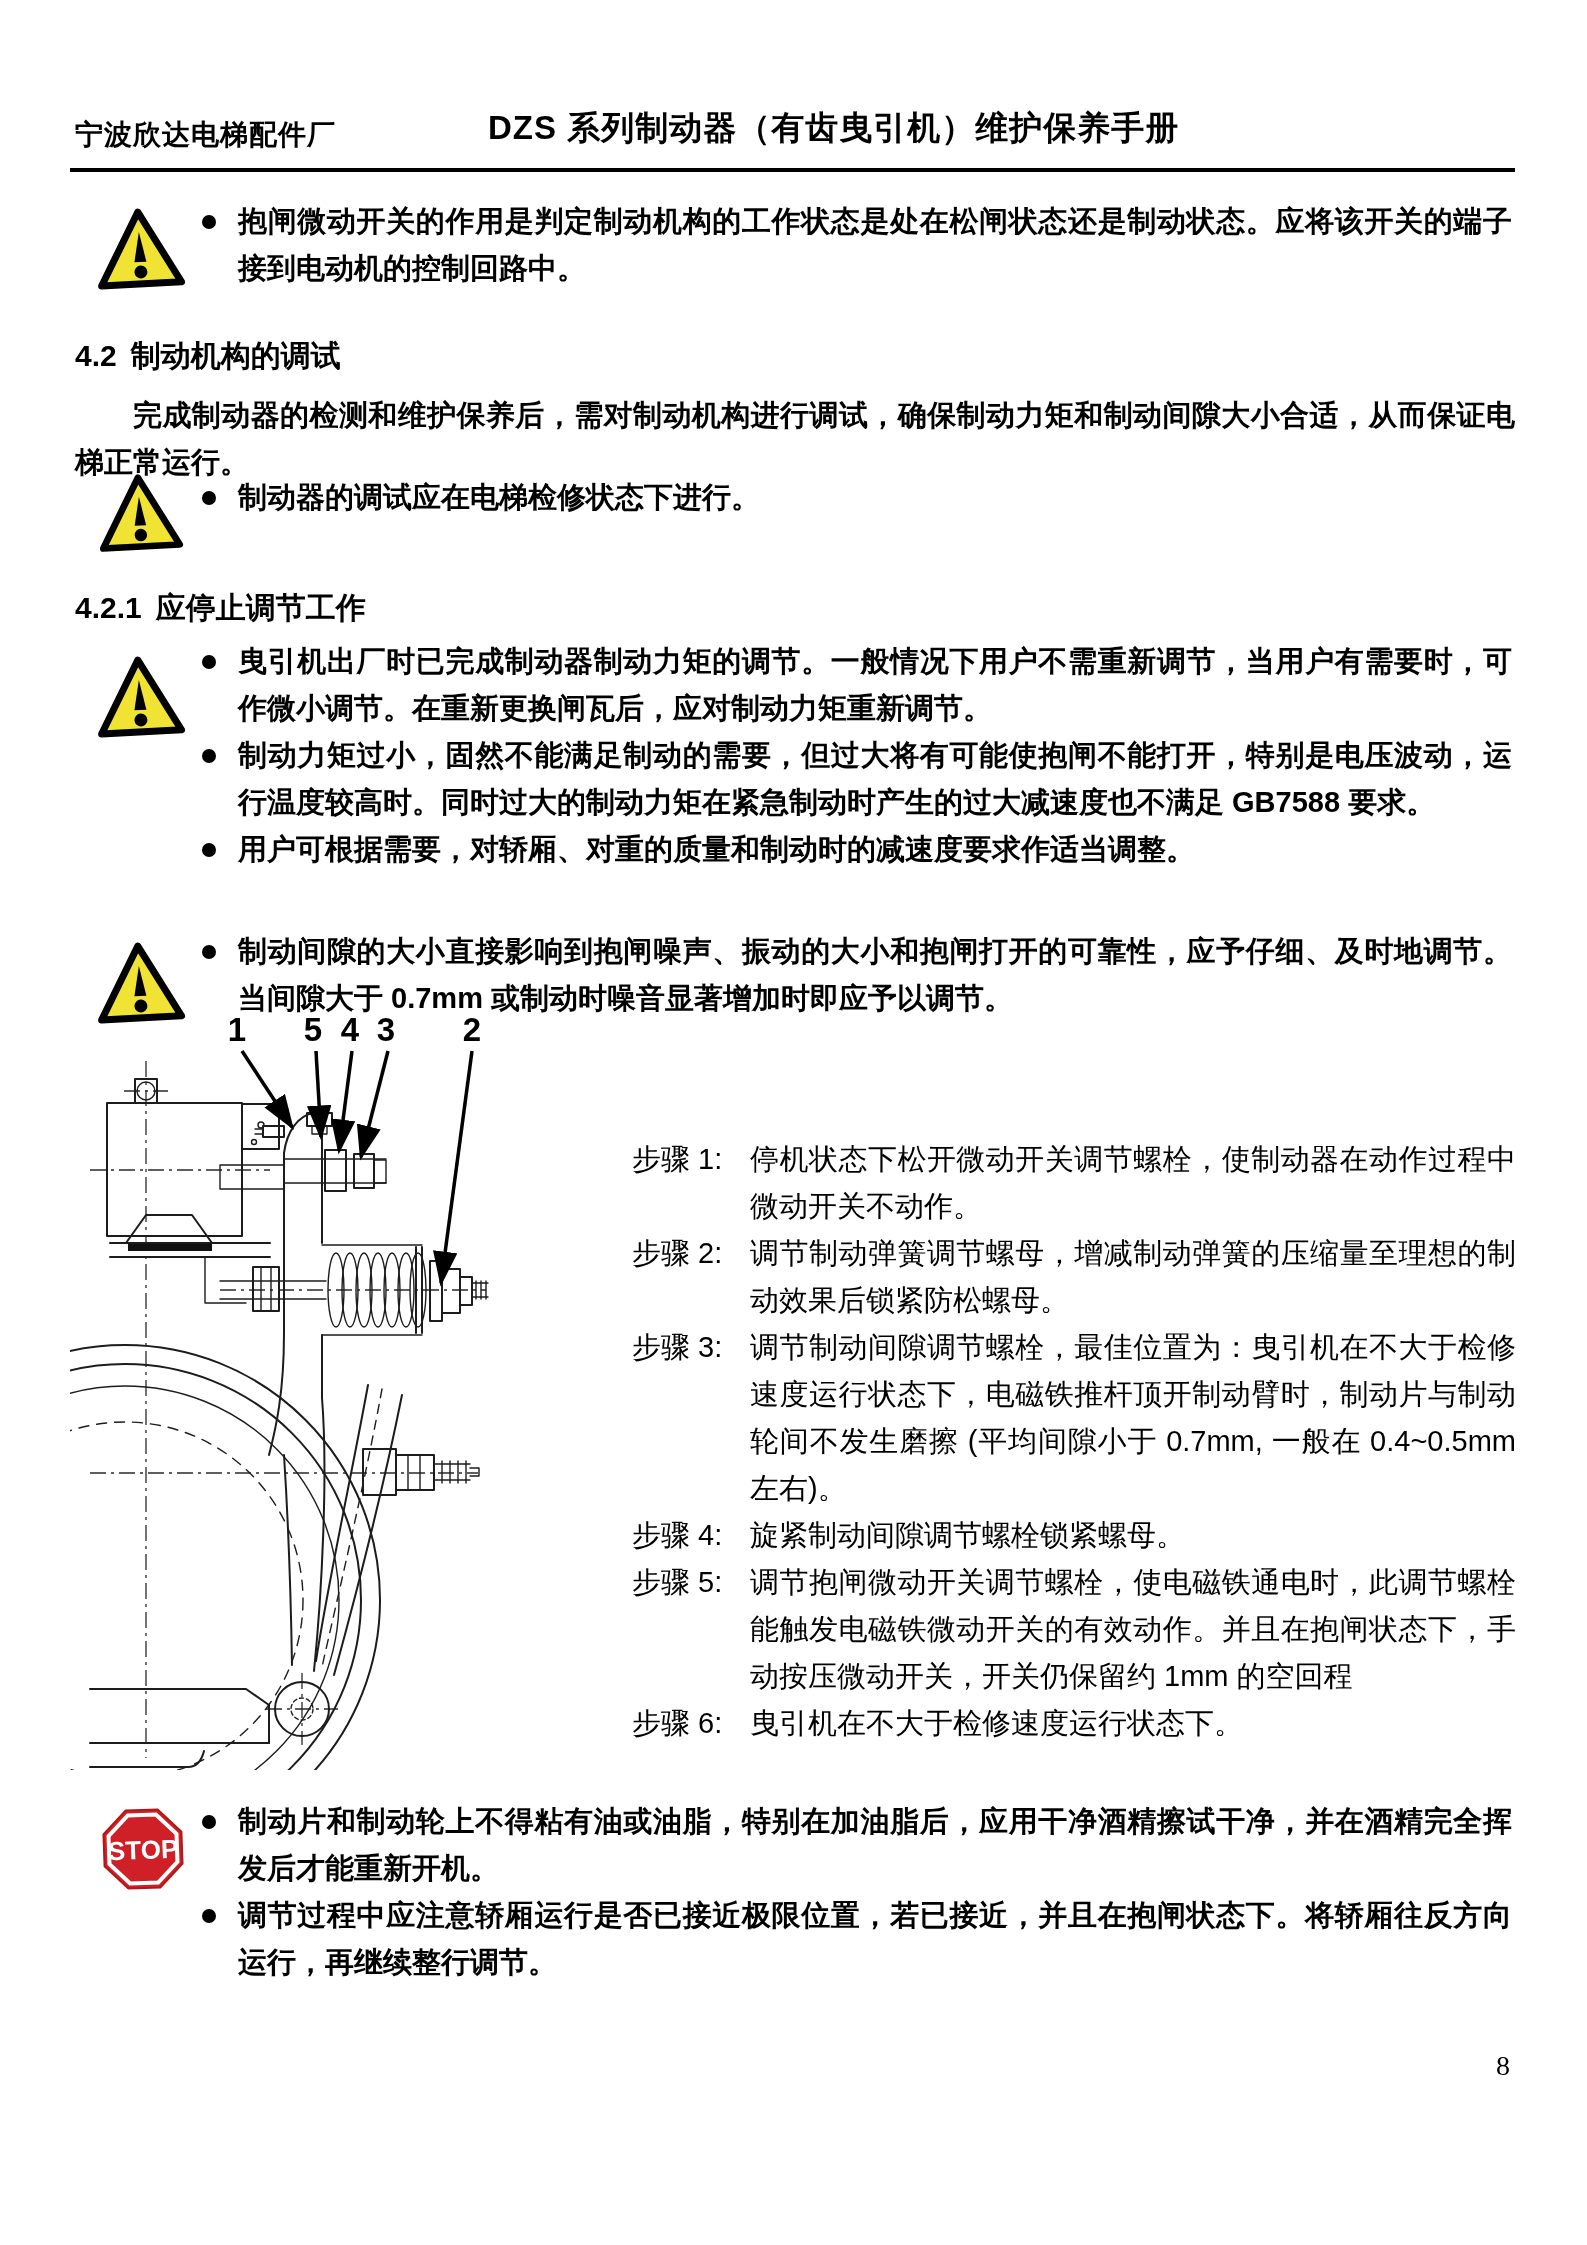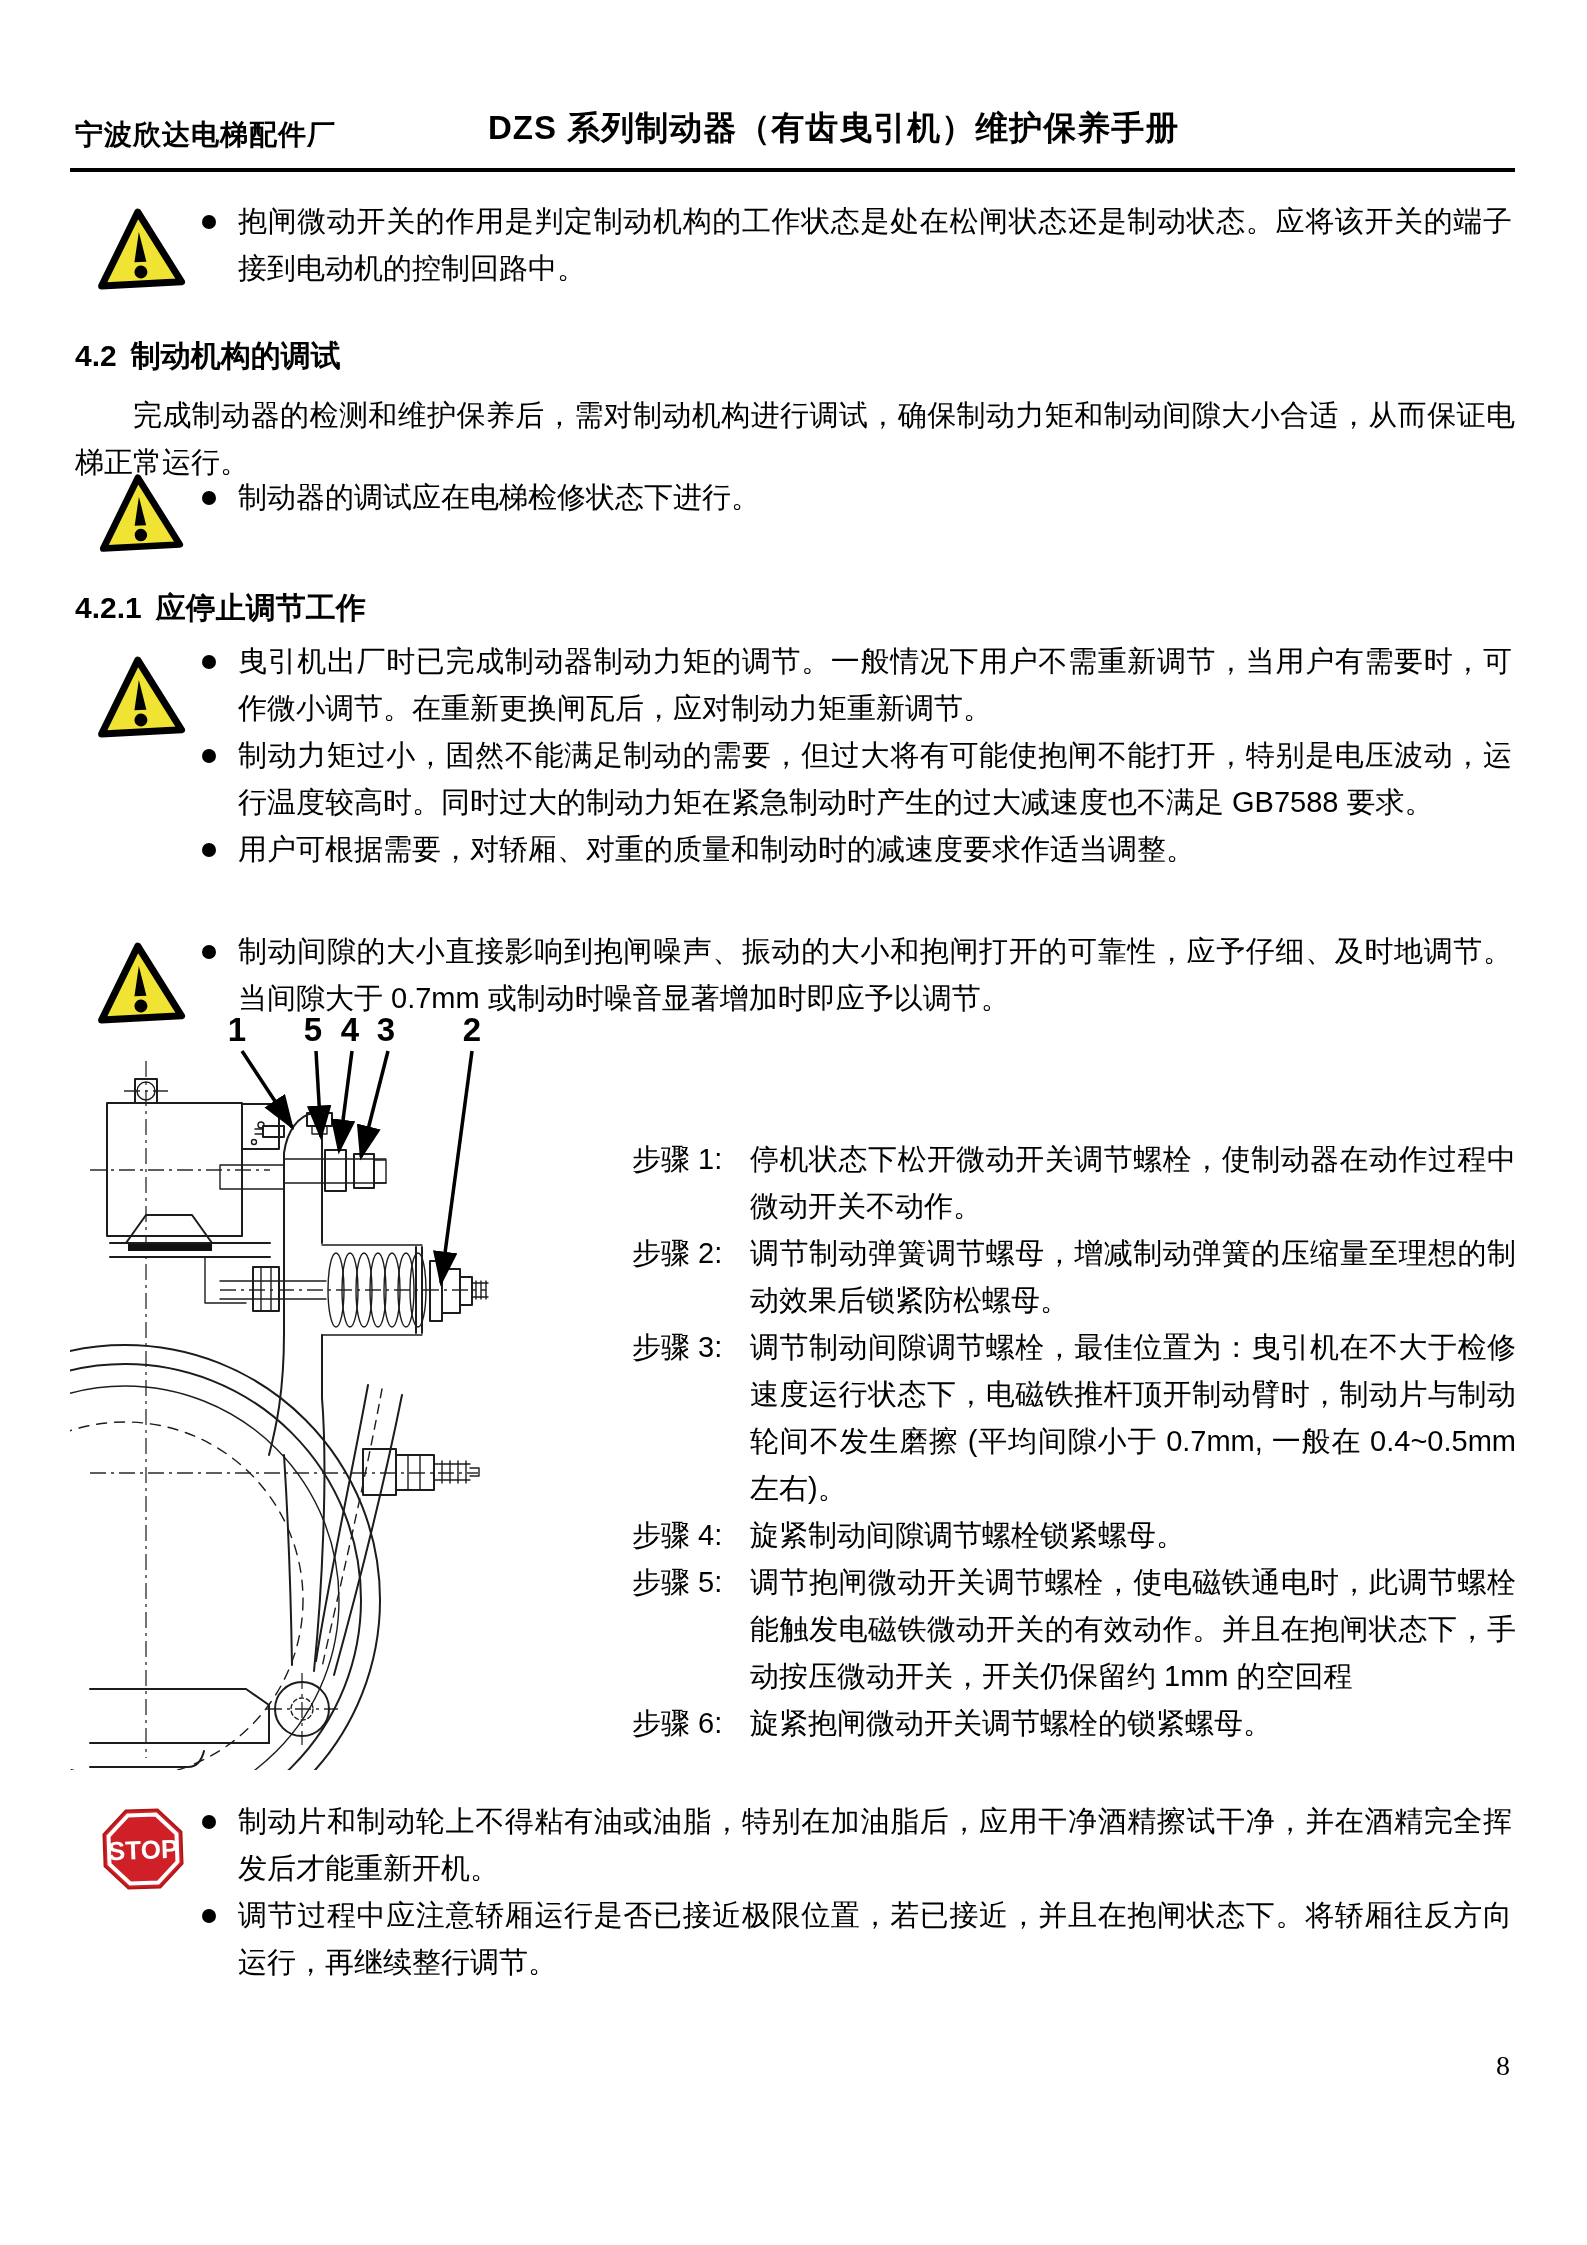--- a/index.html
+++ b/index.html
@@ -10,21 +10,21 @@
     font-family:"Liberation Sans", sans-serif;
     color:#000;
     overflow:hidden;
   }
   
   .company{position:absolute;left:75px;top:116px;font-size:28px;font-weight:bold;letter-spacing:1px;}
   .doc-title{position:absolute;left:488px;top:106px;font-size:33px;font-weight:bold;letter-spacing:1px;}
   .header-rule{position:absolute;left:70px;top:168px;width:1445px;height:4px;background:#000;}
 
   
-  .body-text{font-size:29px;line-height:47px;text-align:justify;}
+  .body-text{font-size:29px;line-height:47px;text-align:justify;font-weight:bold;}
   .heading{position:absolute;font-size:30px;font-weight:bold;white-space:nowrap;}
   .heading .h-num{margin-right:14px;}
 
   
   .bullet-block{position:absolute;}
   .bullet-row{display:flex;align-items:flex-start;}
   .dot{flex:0 0 auto;width:14px;height:14px;border-radius:50%;background:#000;margin:17px 22px 0 6px;}
   .bullet-text{flex:1 1 auto;}
 
   
@@ -256,21 +256,21 @@
     <div class="step">
       <span class="step-label">步骤 3:</span><span>调节制动间隙调节螺栓，最佳位置为：曳引机在不大于检修速度运行状态下，电磁铁推杆顶开制动臂时，制动片与制动轮间不发生磨擦 (平均间隙小于 0.7mm, 一般在 0.4~0.5mm 左右)。</span>
     </div>
     <div class="step">
       <span class="step-label">步骤 4:</span><span>旋紧制动间隙调节螺栓锁紧螺母。</span>
     </div>
     <div class="step">
       <span class="step-label">步骤 5:</span><span>调节抱闸微动开关调节螺栓，使电磁铁通电时，此调节螺栓能触发电磁铁微动开关的有效动作。并且在抱闸状态下，手动按压微动开关，开关仍保留约 1mm 的空回程</span>
     </div>
     <div class="step">
-      <span class="step-label">步骤 6:</span><span>旋紧抱闸微动开关调节螺栓的锁紧螺母。</span>
+      <span class="step-label">步骤 6:</span><span>曳引机在不大于检修速度运行状态下。</span>
     </div>
   </div>
 
   <svg class="icon-abs" style="left:100px;top:1806px;" width="86" height="86" viewBox="0 0 86 86">
     <g transform="rotate(-2 43 43)">
       <polygon points="27,4 59,4 82,27 82,59 59,82 27,82 4,59 4,27" fill="#cf2027" stroke="#b01818" stroke-width="2"></polygon>
       <polygon points="29,9 57,9 77,29 77,57 57,77 29,77 9,57 9,29" fill="none" stroke="#ffffff" stroke-width="4"></polygon>
       <text x="43" y="53" text-anchor="middle" font-family="Liberation Sans, sans-serif" font-size="26" font-weight="bold" fill="#ffffff">STOP</text>
     </g>
   </svg>

